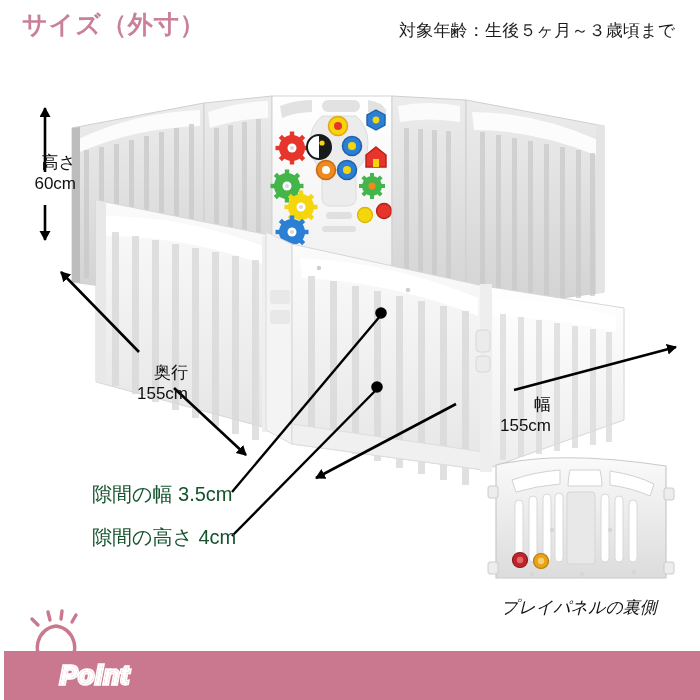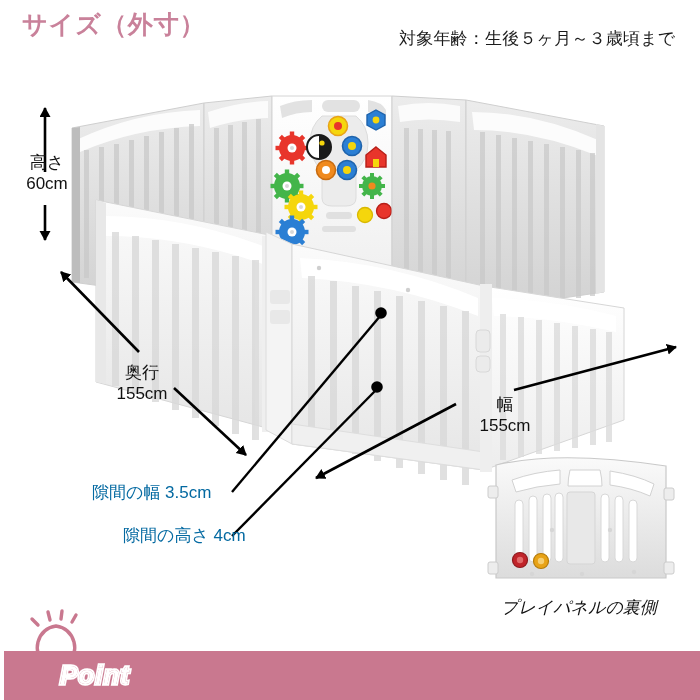--- a/index.html
+++ b/index.html
@@ -12,40 +12,40 @@
   #root{position:absolute;left:4px;top:0;width:652px;height:700px;}
 
   
   .title{
     position:absolute;left:18px;top:8px;
     font-size:25px;font-weight:bold;letter-spacing:1px;
     color:#c9819a;white-space:nowrap;
   }
   .age{
     position:absolute;left:395px;top:19px;
-    font-size:17px;color:#1a1a1a;white-space:nowrap;letter-spacing:.2px;margin-top:8px;
+    font-size:17px;color:#1a1a1a;white-space:nowrap;letter-spacing:.2px;
   }
 
   
   .stage{position:absolute;left:0;top:0;width:700px;height:700px;}
   .stage svg{position:absolute;left:0;top:0;}
 
   
   .dim{
     position:absolute;color:#111;font-size:17px;line-height:1.25;
-    white-space:nowrap;text-align:center;font-weight:400;
+    white-space:nowrap;text-align:right;font-weight:400;
   }
   .dim.h{left:14px;top:152px;width:58px;}
   .dim.depth{left:92px;top:362px;width:92px;}
   .dim.width{left:455px;top:394px;width:92px;}
   .gap{
-    position:absolute;color:#0369a1;font-size:17px;white-space:nowrap;
+    position:absolute;color:#14532d;font-size:20px;white-space:nowrap;
   }
   .gap.g1{left:88px;top:481px;}
-  .gap.g2{left:88px;top:524px;margin-left:31px;}
+  .gap.g2{left:88px;top:524px;}
 
   .caption{
     position:absolute;left:497px;top:596px;
     font-size:17px;color:#111;white-space:nowrap;font-style:italic;
   }
 
   
   .banner{
     position:absolute;left:0;top:651px;width:700px;height:49px;
     background:#c9788f;

